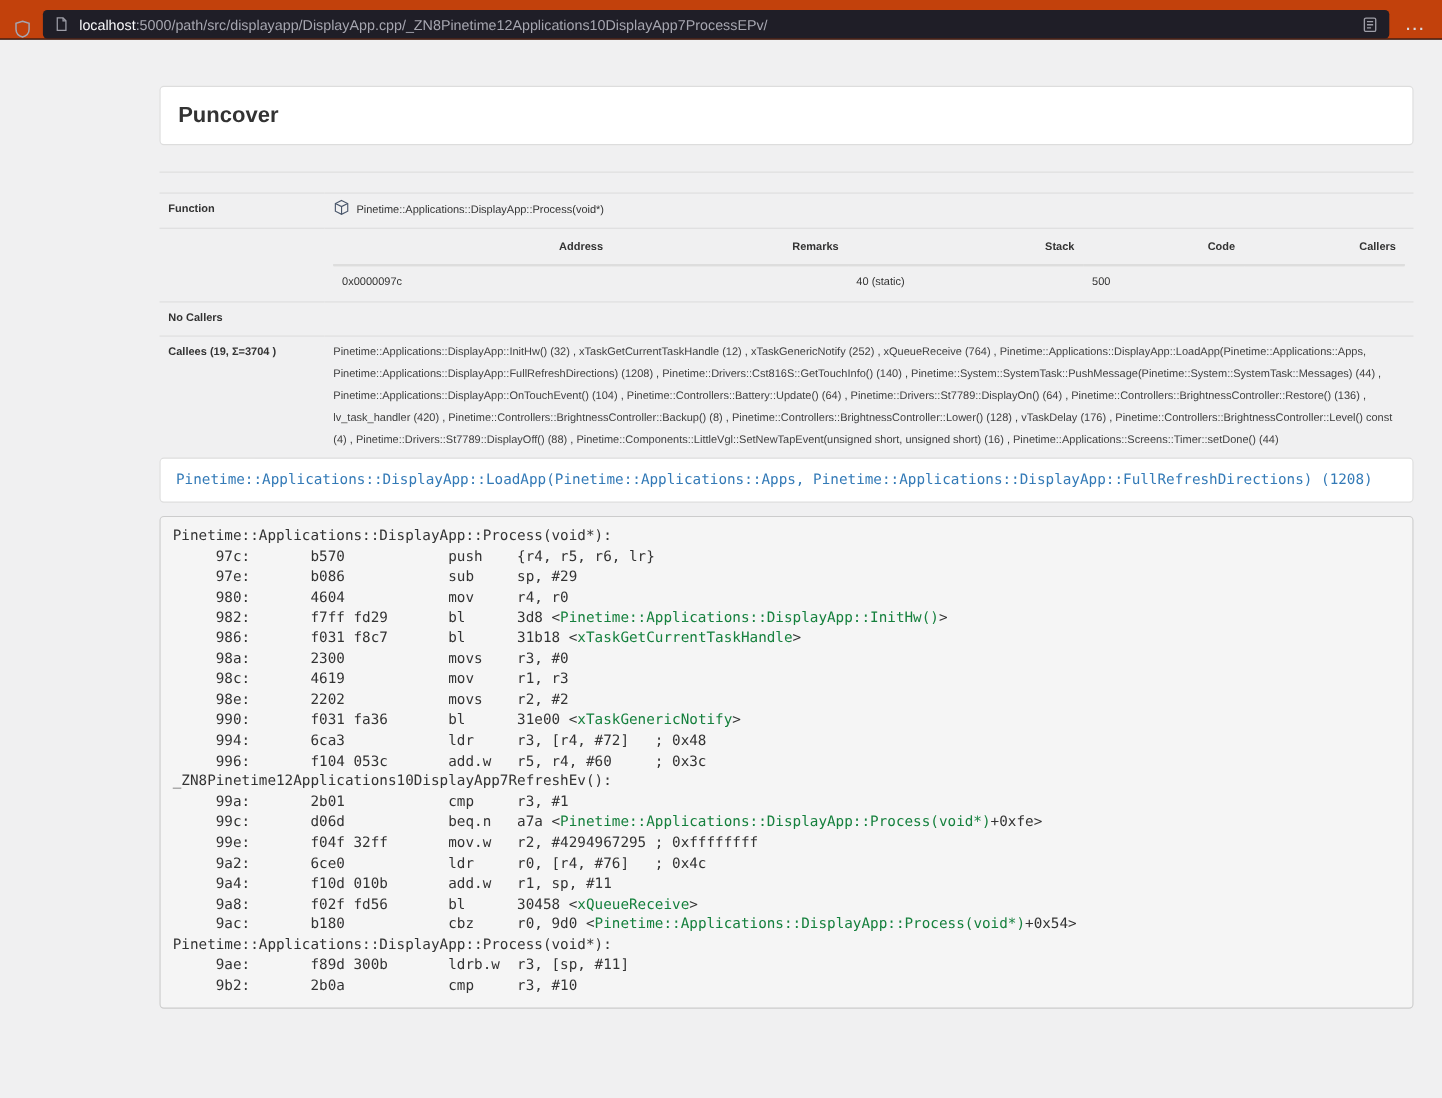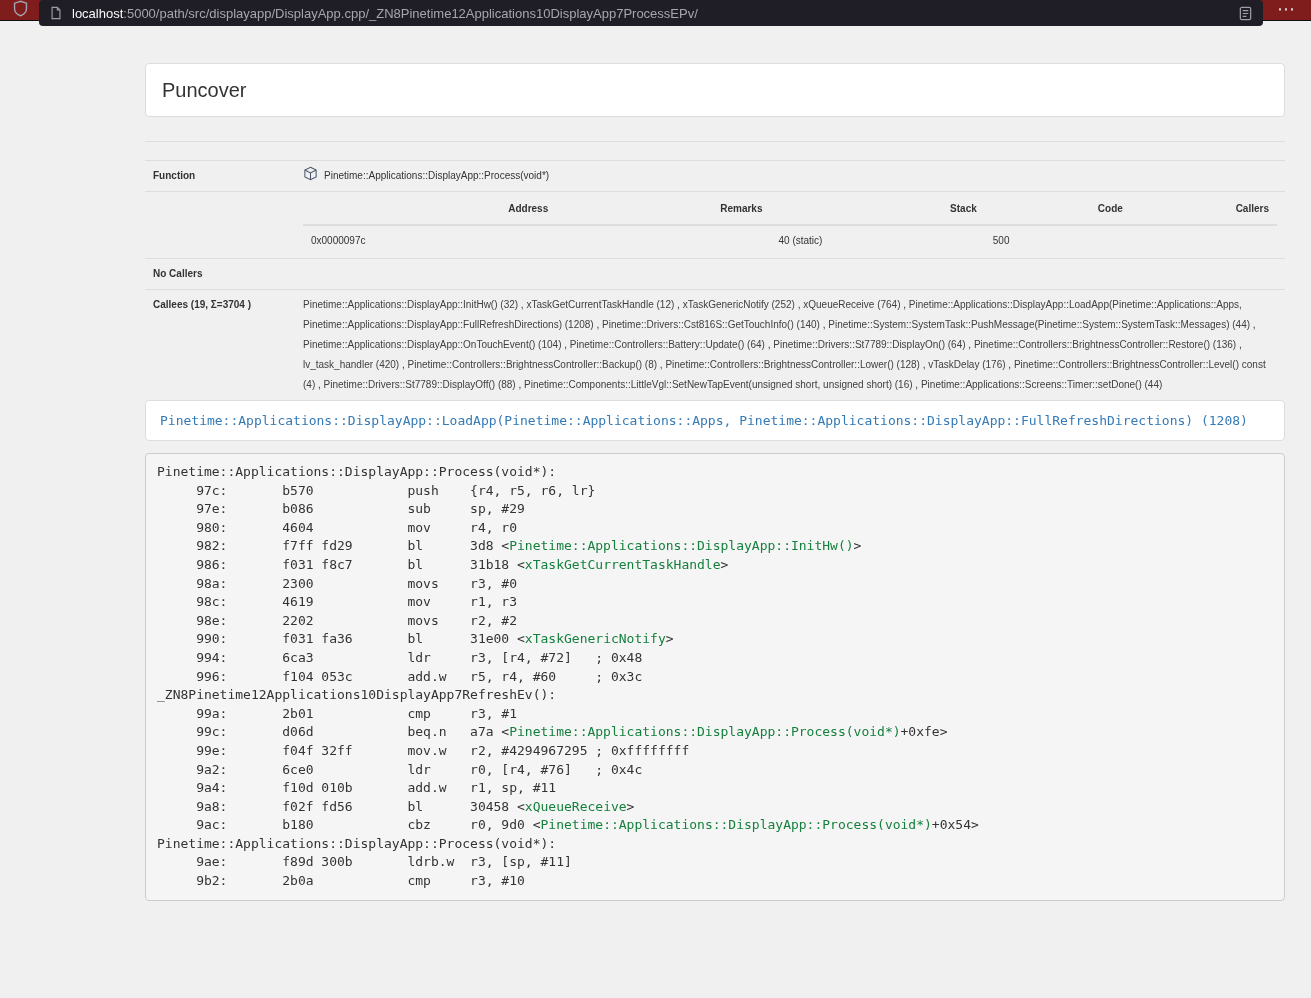--- a/index.html
+++ b/index.html
@@ -1,33 +1,33 @@
 <!DOCTYPE html>
 <html><head>
 <meta charset="utf-8">
 <style>
   *{box-sizing:border-box}
   html,body{margin:0;padding:0;overflow:hidden}
   body{width:1311px;height:998px;background:#f0f0f1;font-family:"Liberation Sans",sans-serif;color:#333}
   a{text-decoration:none;cursor:pointer}
 
   
-  .topbar{height:21px;background:#7f1d1d;border-bottom:1px solid #0f0f13;display:flex;align-items:flex-start;gap:10px;padding:0 12px}
+  .topbar{height:36px;background:#c2410c;border-bottom:1px solid #0f0f13;display:flex;align-items:flex-end;gap:10px;padding:0 12px}
   .tb-icon{display:inline-flex;align-items:center;flex:none;cursor:pointer}
   .urlbar{flex:1;min-width:0;height:26px;background:#1f1e27;border-radius:4px;display:flex;align-items:center;gap:9px;padding:0 10px;cursor:text}
   .url-text{flex:1;min-width:0;overflow:hidden;white-space:nowrap;font-size:13px}
   .url-host{color:#f9f9fb}
   .url-rest{color:#a6a6b0}
   .menu-dots{color:#d9d9e0;font-size:18px;line-height:1;padding:0 4px;cursor:pointer;user-select:none}
 
   
   .container{width:1140px;margin-left:145px}
   .panel{background:#fff;border:1px solid #ddd;border-radius:4px}
   .title-panel{margin-top:42px;padding:14px 16px}
-  .title-panel h1{margin:0;font-size:20px;font-weight:400;color:#333;line-height:24px}
+  .title-panel h1{margin:0;font-size:20px;font-weight:700;color:#333;line-height:24px}
   hr.divider{border:0;border-top:1px solid #ddd;margin:24px 0 18px}
 
   .breadcrumb{font-size:15px;line-height:20px;margin-bottom:6px;color:#333}
   .bc-link{color:#337ab7}
   .bc-sep,.bc-suffix{color:#333}
 
   .fn-table{width:100%;border-collapse:collapse;table-layout:fixed;font-size:10px;}
   .fn-table>tbody>tr>th,.fn-table>tbody>tr>td{border-top:1px solid #ddd;padding:5px 8px;vertical-align:top;text-align:left;line-height:20px;color:#333}
   .fn-table>tbody>tr>th{font-weight:700}
   .metrics-cell{padding-top:2px !important;padding-bottom:2px !important}

